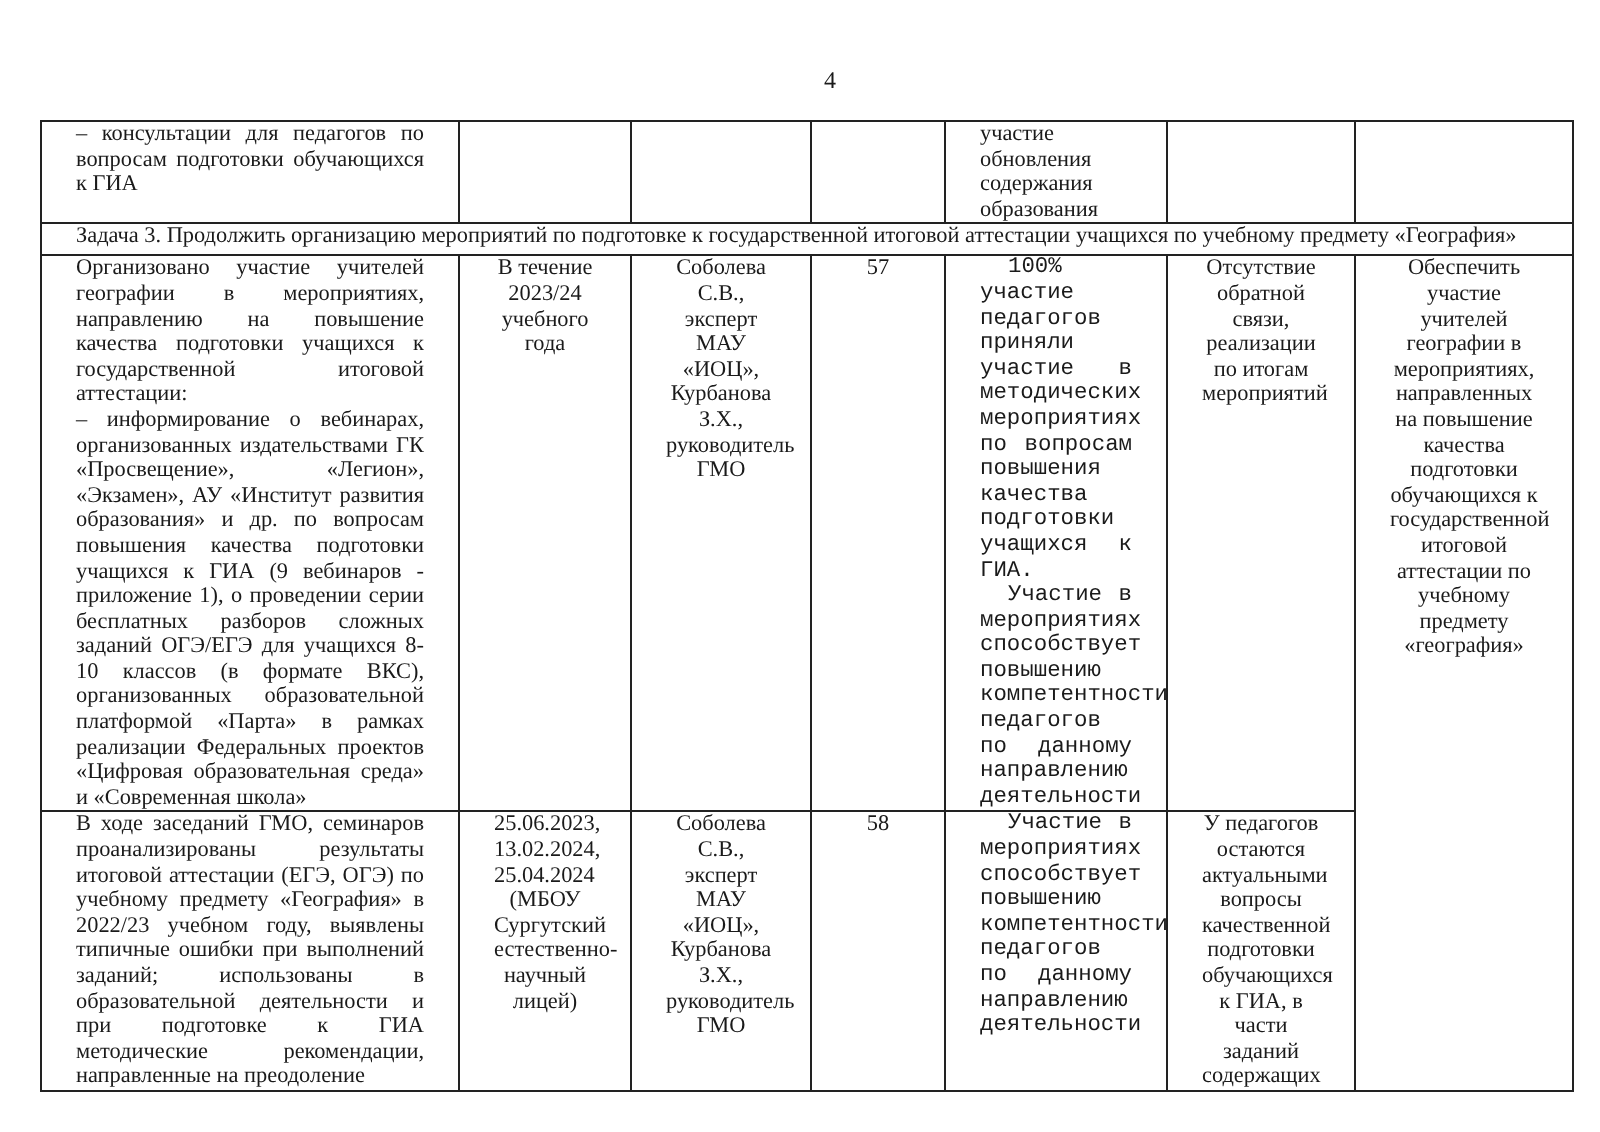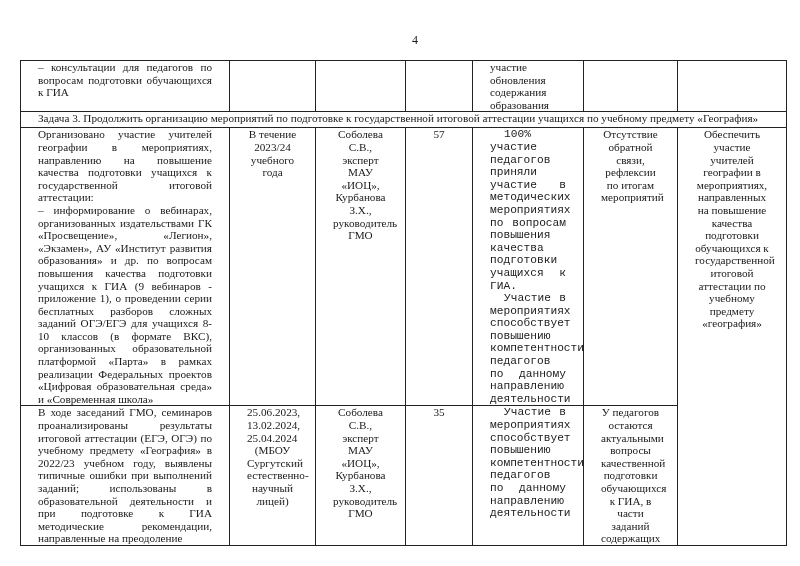--- a/index.html
+++ b/index.html
@@ -51,31 +51,31 @@
       <p>Организовано участие учителей географии в мероприятиях, направлению на  повышение качества подготовки учащихся к государственной итоговой аттестации:</p>
       <p>– информирование о вебинарах, организованных издательствами ГК «Просвещение», «Легион», «Экзамен», АУ «Институт развития образования» и др. по вопросам повышения качества подготовки учащихся к ГИА (9 вебинаров - приложение 1), о проведении серии бесплатных разборов сложных заданий ОГЭ/ЕГЭ для учащихся 8-10 классов (в формате ВКС), организованных образовательной платформой «Парта» в рамках реализации Федеральных проектов «Цифровая образовательная среда» и «Современная школа»</p>
     </td>
     <td class="c">В течение 2023/24 учебного года</td>
     <td class="c">Соболева С.В., эксперт МАУ «ИОЦ», Курбанова З.Х., руководитель ГМО</td>
     <td class="c">57</td>
     <td class="j">
       <p class="ind">100% участие педагогов приняли участие в методических мероприятиях по вопросам повышения качества подготовки учащихся к ГИА.</p>
       <p class="ind">Участие в мероприятиях способствует повышению компетентности педагогов по данному направлению деятельности</p>
     </td>
-    <td class="c">Отсутствие обратной связи, рефлексии по итогам мероприятий</td>
+    <td class="c">Отсутствие обратной связи, реализации по итогам мероприятий</td>
     <td class="c" rowspan="2">Обеспечить участие учителей географии в мероприятиях, направленных на повышение качества подготовки обучающихся к государственной итоговой аттестации по учебному  предмету «география»</td>
   </tr>
 
   <tr style="height:132px">
     <td class="j">В ходе заседаний ГМО, семинаров проанализированы результаты итоговой аттестации (ЕГЭ, ОГЭ) по учебному предмету «География» в 2022/23 учебном году, выявлены типичные ошибки при выполнений заданий; использованы в образовательной деятельности и при подготовке к ГИА методические рекомендации, направленные на преодоление</td>
     <td>
       <p class="c">25.06.2023,</p>
       <p class="c">13.02.2024,</p>
       <p>25.04.2024</p>
       <p class="c">(МБОУ Сургутский естественно-научный лицей)</p>
     </td>
     <td class="c">Соболева С.В., эксперт МАУ «ИОЦ», Курбанова З.Х., руководитель ГМО</td>
-    <td class="c">35</td>
+    <td class="c">58</td>
     <td class="j ind">Участие в мероприятиях способствует повышению компетентности педагогов по данному направлению деятельности</td>
     <td class="c">У педагогов остаются актуальными вопросы качественной подготовки обучающихся к ГИА, в части заданий содержащих</td>
   </tr>
 </tbody>
   </table>
 
 </body></html>

